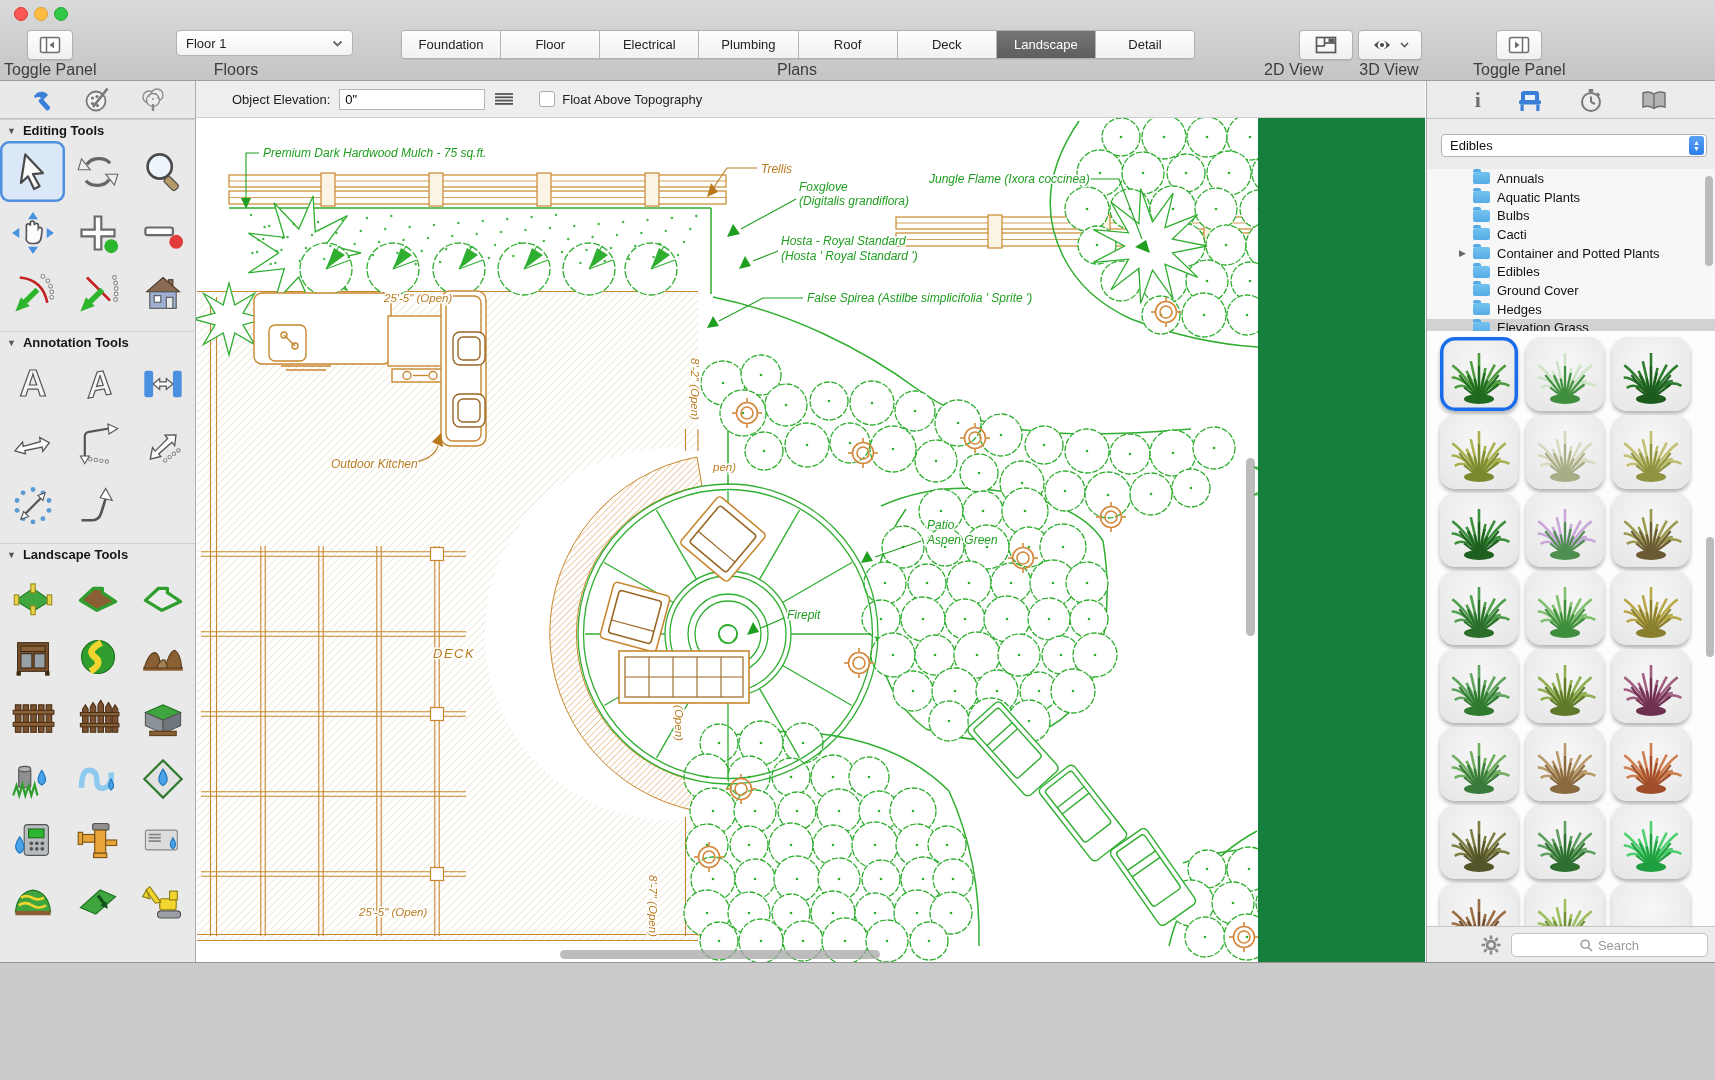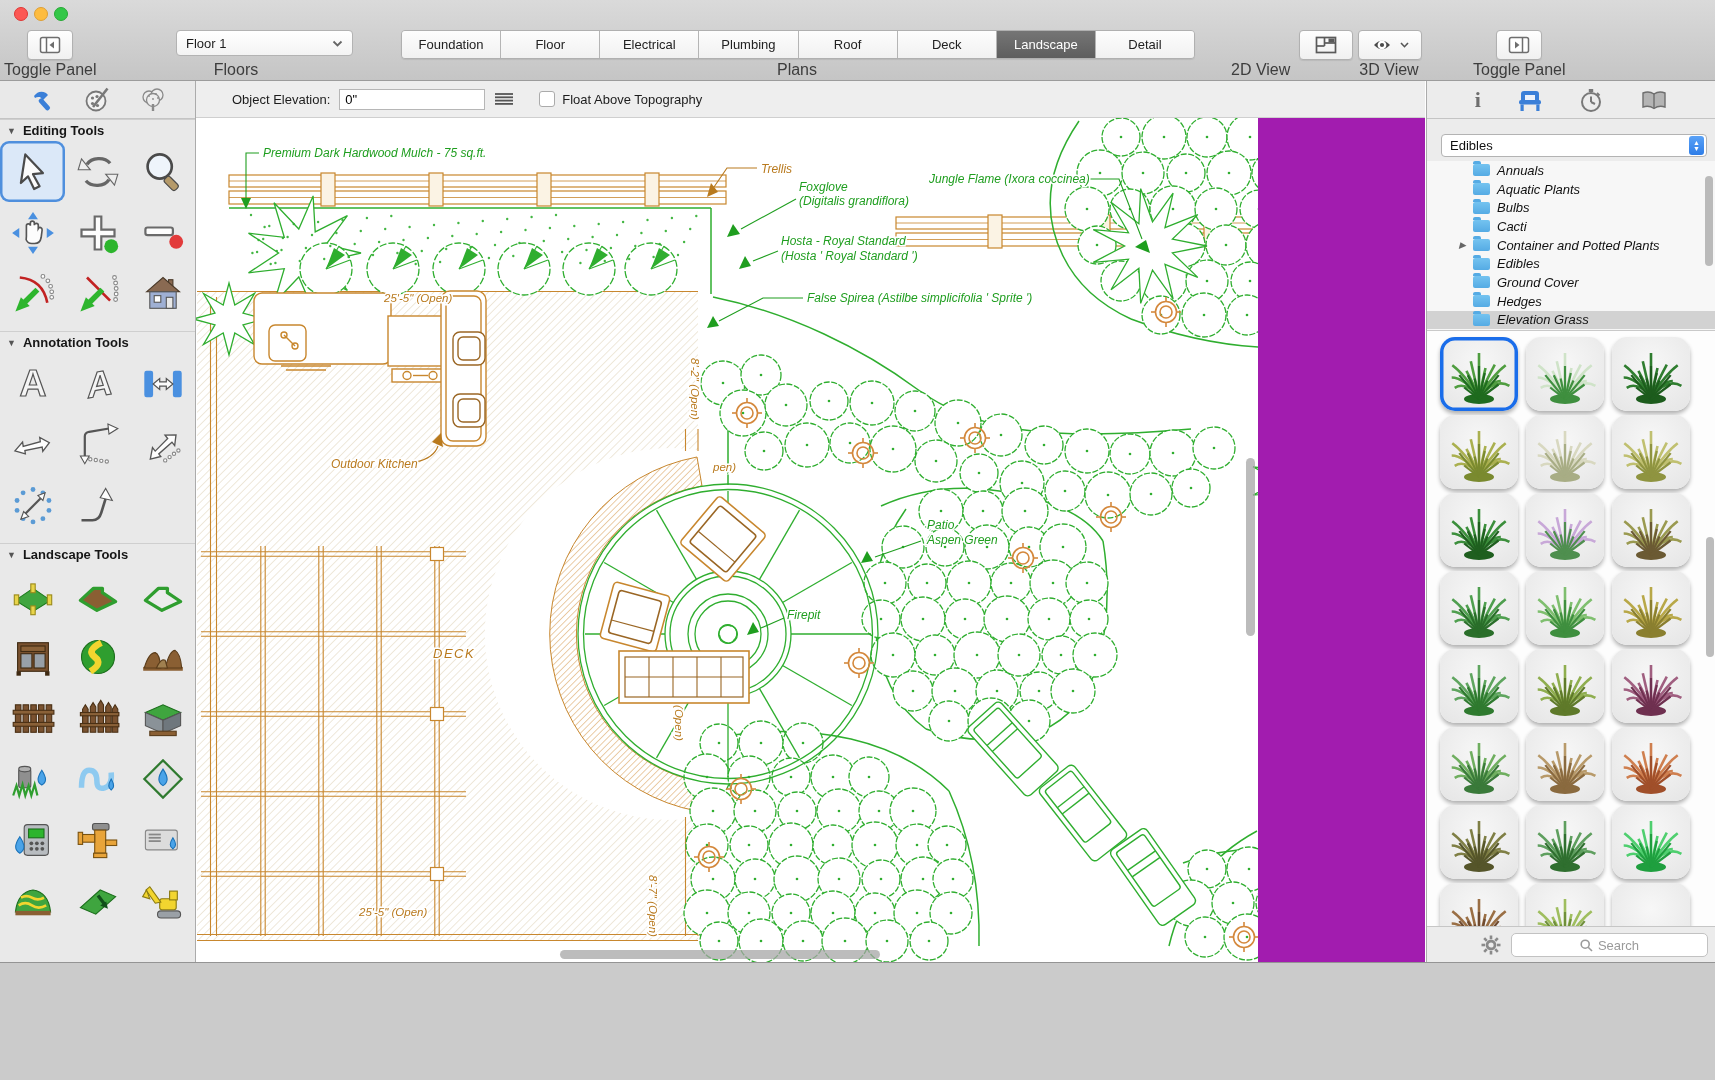--- a/index.html
+++ b/index.html
@@ -17,21 +17,21 @@
     border:1px solid #b3b3b3;border-radius:4px;display:flex;align-items:center;padding:0 9px;box-sizing:border-box;
     font-size:13px;color:#1c1c1c;justify-content:space-between;margin-left:28px;}
   .segwrap{position:absolute;top:30px;left:401px;width:792px;height:27px;display:flex;
     border:1px solid #b0b0b0;border-radius:4px;overflow:hidden;box-shadow:0 1px 1px rgba(0,0,0,.08);}
   .seg{flex:1;display:flex;align-items:center;justify-content:center;font-size:13px;color:#222;
     background:linear-gradient(#fdfdfd,#f1f1f1);border-right:1px solid #b5b5b5;cursor:default;}
   .seg:last-child{border-right:none;}
   .seg.selected{background:linear-gradient(#757575,#5e5e5e);color:#fff;}
   
   .sidebar{position:absolute;top:81px;left:0;width:195px;height:881px;background:#e9e9e9;border-right:1px solid #ababab;}
-  .canvascol{position:absolute;top:81px;left:196px;width:1229px;height:881px;background:#a21caf;}
+  .canvascol{position:absolute;top:81px;left:196px;width:1229px;height:881px;background:#15803d;}
   .rpanel{position:absolute;top:81px;left:1426px;width:289px;height:881px;background:#ececec;border-left:1px solid #ababab;}
   .deskbottom{position:absolute;top:962px;left:0;width:1715px;height:118px;background:#cbcbcb;border-top:1px solid #949494;}
   
   .stabs{height:37px;border-bottom:1px solid #c4c4c4;display:flex;align-items:center;justify-content:space-around;padding:0 14px;}
   .sec{height:21px;border-top:1px solid #cfcfcf;display:flex;align-items:center;font-size:13px;font-weight:bold;color:#161616;padding-left:7px;background:#e9e9e9;}
   .sec .tri{font-size:9px;color:#555;margin-right:7px;}
   .toolgrid{display:grid;grid-template-columns:65px 65px 65px;}
   .tool{height:61px;display:flex;align-items:center;justify-content:center;border-radius:9px;}
   .tool.sel{box-shadow:inset 0 0 0 2.5px #4f8fdd;background:#dbe8f8;}
   
@@ -42,21 +42,21 @@
   .cbx{width:14px;height:14px;background:#fff;border:1px solid #ababab;border-radius:3px;margin:0 7px 0 26px;}
   .planwrap{position:absolute;top:37px;left:0;width:1062px;height:844px;background:#fff;overflow:hidden;}
   .scrollthumb{position:absolute;background:#a6a6a6;border-radius:5px;opacity:.75;}
   
   .ltabs{position:absolute;top:0;left:0;right:0;height:37px;border-bottom:1px solid #c4c4c4;
     display:flex;align-items:center;justify-content:space-around;padding:0 30px;}
   .libsel{position:absolute;top:53px;left:14px;right:9px;height:23px;background:#fff;border:1px solid #b3b3b3;border-radius:4px;
     display:flex;align-items:center;justify-content:space-between;font-size:13px;color:#111;padding-left:8px;box-sizing:border-box;}
   .stepper{width:15px;height:19px;margin-right:2px;border-radius:3px;background:linear-gradient(#5aa2f7,#2e7de8);
     display:flex;flex-direction:column;align-items:center;justify-content:center;color:#fff;font-size:7px;line-height:6px;}
-  .folders{position:absolute;top:80px;left:0;right:0;height:169px;background:#f7f7f7;border-bottom:1px solid #c9c9c9;overflow:hidden;font-style:italic;}
+  .folders{position:absolute;top:88px;left:0;right:0;height:169px;background:#f7f7f7;border-bottom:1px solid #c9c9c9;overflow:hidden;}
   .frow{height:18.7px;display:flex;align-items:center;font-size:13px;color:#111;padding-left:32px;}
   .frow.selected{background:#d2d2d2;}
   .disc{width:14px;font-size:9px;color:#666;}
   .fic{width:17px;height:12px;background:linear-gradient(#74c3f0,#55abe4);border-radius:2px;position:relative;margin-right:7px;flex:none;}
   .fic::before{content:"";position:absolute;top:-3px;left:0;width:8px;height:3px;background:#55abe4;border-radius:2px 2px 0 0;}
   .thumbgrid{position:absolute;top:250px;left:0;right:0;height:676px;background:#fdfdfd;overflow:hidden;
     display:grid;grid-template-columns:78px 78px 78px;grid-auto-rows:74px;gap:4px 8px;padding:6px 0 0 13px;}
   .thumb{width:78px;height:74px;border-radius:15px;background:radial-gradient(circle at 50% 35%,#f7f7f7,#e5e5e5);
     box-shadow:0 3px 4px rgba(0,0,0,.3);display:flex;align-items:flex-end;justify-content:center;overflow:hidden;}
   .thumb.selected{box-shadow:0 3px 4px rgba(0,0,0,.3),inset 0 0 0 3.5px #1a6dea;}
@@ -112,21 +112,21 @@
       <span>
         <svg width="24" height="20" viewBox="0 0 24 20">
             <rect x="2.5" y="2.5" width="19" height="15" fill="none" stroke="#5a5a5a" stroke-width="1.7"></rect>
             <line x1="10.5" y1="2.5" x2="10.5" y2="11" stroke="#5a5a5a" stroke-width="1.7"></line>
             <line x1="2.5" y1="11" x2="10.5" y2="11" stroke="#5a5a5a" stroke-width="1.7"></line>
             <line x1="10.5" y1="8" x2="21.5" y2="8" stroke="#5a5a5a" stroke-width="1.7"></line>
             <rect x="14.5" y="3.5" width="6" height="4" fill="#5a5a5a"></rect>
           </svg>
       </span>
     </div>
-    <div class="tlab" style="top:61px;left:1231px;width:52px;">2D View</div>
+    <div class="tlab" style="top:61px;left:1264px;width:52px;">2D View</div>
 
     <div class="tbtn" style="top:30px;left:1358px;width:62px;">
       <span>
         <svg width="26" height="20" viewBox="0 0 26 20">
             <path d="M3,10 Q11,1.5 19,10 Q11,18.5 3,10 Z" fill="#4a4a4a"></path>
             <circle cx="11" cy="10" r="4.4" fill="#fff"></circle>
             <circle cx="11" cy="10" r="2.1" fill="#4a4a4a"></circle>
           </svg>
       </span>
       <svg width="9" height="6" viewBox="0 0 9 6" style="margin-left:3px">

